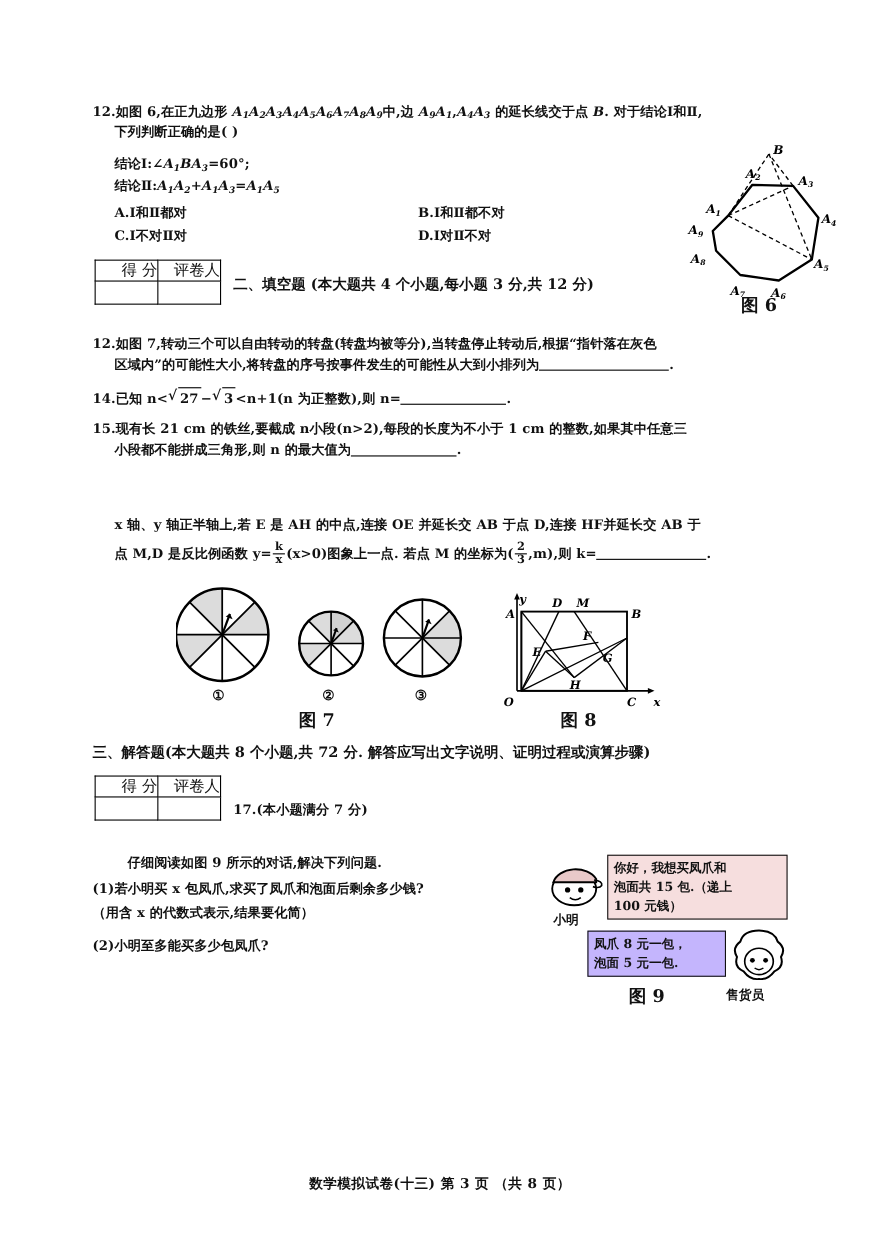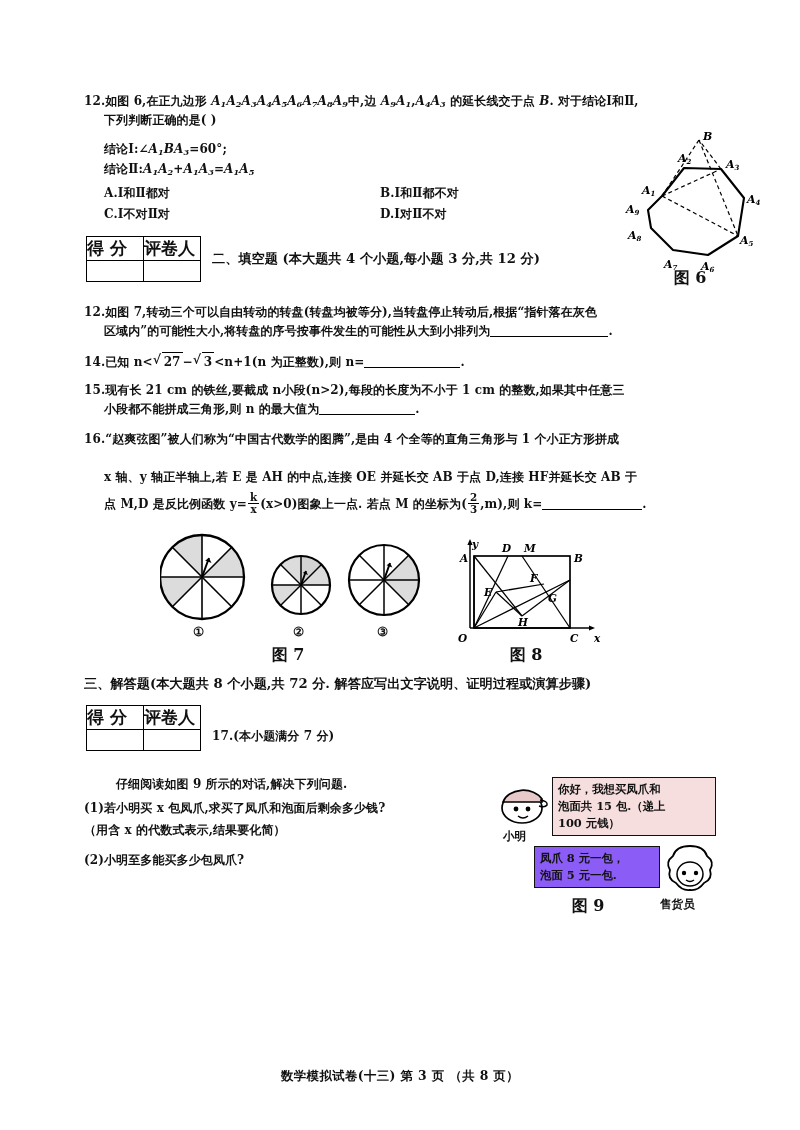--- a/index.html
+++ b/index.html
@@ -16,21 +16,21 @@
   
   .q{position:absolute;font-size:12px;line-height:18.6px;font-weight:700;
      letter-spacing:.1px;white-space:nowrap;}
   i.v{font-family:"DejaVu Serif",serif;font-style:italic;}
   sub{font-size:.68em;vertical-align:-.25em;font-style:italic;}
   .sec-head{position:absolute;font-size:13.2px;font-weight:700;white-space:nowrap;}
 
   
   .scoretable{position:absolute;border-collapse:collapse;}
   .scoretable td{border:1.4px solid #000;height:20px;width:56px;
-    text-align:left;font-size:17px;font-weight:700;padding:0;}
+    text-align:right;font-size:14px;font-weight:400;padding:0;}
   .scoretable td.hdr{height:18px;}
 
   
   .blank{display:inline-block;border-bottom:1.1px solid #000;vertical-align:-2px;}
 
   
   .frac{display:inline-block;vertical-align:-0.45em;text-align:center;
         font-size:.86em;line-height:1.05;margin:0 1px;}
   .frac .num{display:block;border-bottom:1.1px solid #000;padding:0 2px;}
   .frac .den{display:block;padding:0 2px;}
@@ -125,23 +125,20 @@
     <span>14.</span><span>已知 n&lt;</span><span class="sqrt"><span class="rad">27</span></span><span>−</span><span class="sqrt"><span class="rad">3</span></span><span>&lt;n+1(n 为正整数),则 n=</span><span class="blank" style="width:96px;"></span><span>.</span>
   </div>
 
   <div class="q" style="left:84px;top:381px;">
     <span>15.</span><span>现有长 21 cm 的铁丝,要截成 n小段(n&gt;2),每段的长度为不小于 1 cm 的整数,如果其中任意三</span>
   </div>
   <div class="q" style="left:104px;top:400px;">
     <span>小段都不能拼成三角形,则 n 的最大值为</span><span class="blank" style="width:96px;"></span><span>.</span>
   </div>
 
-  <div class="q" style="left:84px;top:430px;">
-    <span>16.</span><span>“赵爽弦图”被人们称为“中国古代数学的图腾”,是由 4 个全等的直角三角形与 1 个小正方形拼成</span>
-  </div>
   <div class="q" style="left:104px;top:468px;">x 轴、y 轴正半轴上,若 E 是 AH 的中点,连接 OE 并延长交 AB 于点 D,连接 HF并延长交 AB 于</div>
   <div class="q" style="left:104px;top:492px;">
     <span>点 M,D 是反比例函数 y=</span><span class="frac"><span class="num">k</span><span class="den">x</span></span><span>(x&gt;0)图象上一点. 若点 M 的坐标为(</span><span class="frac"><span class="num">2</span><span class="den">3</span></span><span>,m),则 k=</span><span class="blank" style="width:100px;"></span><span>.</span>
   </div>
 
   <svg class="fig" style="left:160px;top:533px;" width="270" height="105" viewBox="0 0 270 105">
 
     <g transform="translate(42,44)">
       <path d="M0,0 L-29.7,-29.7 A42,42 0 0,1 0,-42 Z" fill="#dcdcdc"></path>
       <path d="M0,0 L29.7,-29.7 A42,42 0 0,1 42,0 Z" fill="#dcdcdc"></path>
@@ -257,21 +254,21 @@
     <circle cx="20" cy="29" r="2.4" fill="#000"></circle>
     <circle cx="32" cy="29" r="2.4" fill="#000"></circle>
     <path d="M22,36 q5,4 10,0" fill="none" stroke="#000" stroke-width="1.4"></path>
   </svg>
   <div class="person-label" style="left:503px;top:829px;">小明</div>
 
   <div class="bubble" style="left:552px;top:777px;width:152px;white-space:pre-line;">你好，我想买凤爪和
 泡面共 15 包.（递上
 100 元钱）</div>
 
-  <div class="bubble" style="left:534px;top:846px;width:114px;white-space:pre-line;background:#8b5cf6;">凤爪 8 元一包，
+  <div class="bubble" style="left:534px;top:846px;width:114px;white-space:pre-line;background:#c4b5fd;">凤爪 8 元一包，
 泡面 5 元一包.</div>
 
   <svg class="fig" style="left:660px;top:842px;" width="60px" height="56" viewBox="0 0 60 56">
     <path d="M30,4 q14,0 17,10 q8,6 3,14 q3,9 -6,13 q-6,8 -14,7 q-8,1 -14,-7 q-9,-4 -6,-13 q-5,-8 3,-14 q3,-10 17,-10 Z" fill="none" stroke="#000" stroke-width="1.8"></path>
     <ellipse cx="30" cy="32" rx="13" ry="12" fill="none" stroke="#000" stroke-width="1.5"></ellipse>
     <circle cx="24" cy="31" r="2.2" fill="#000"></circle>
     <circle cx="36" cy="31" r="2.2" fill="#000"></circle>
     <path d="M26,38 q4,3 8,0" fill="none" stroke="#000" stroke-width="1.3"></path>
   </svg>
   <div class="person-label" style="left:660px;top:897px;">售货员</div>

